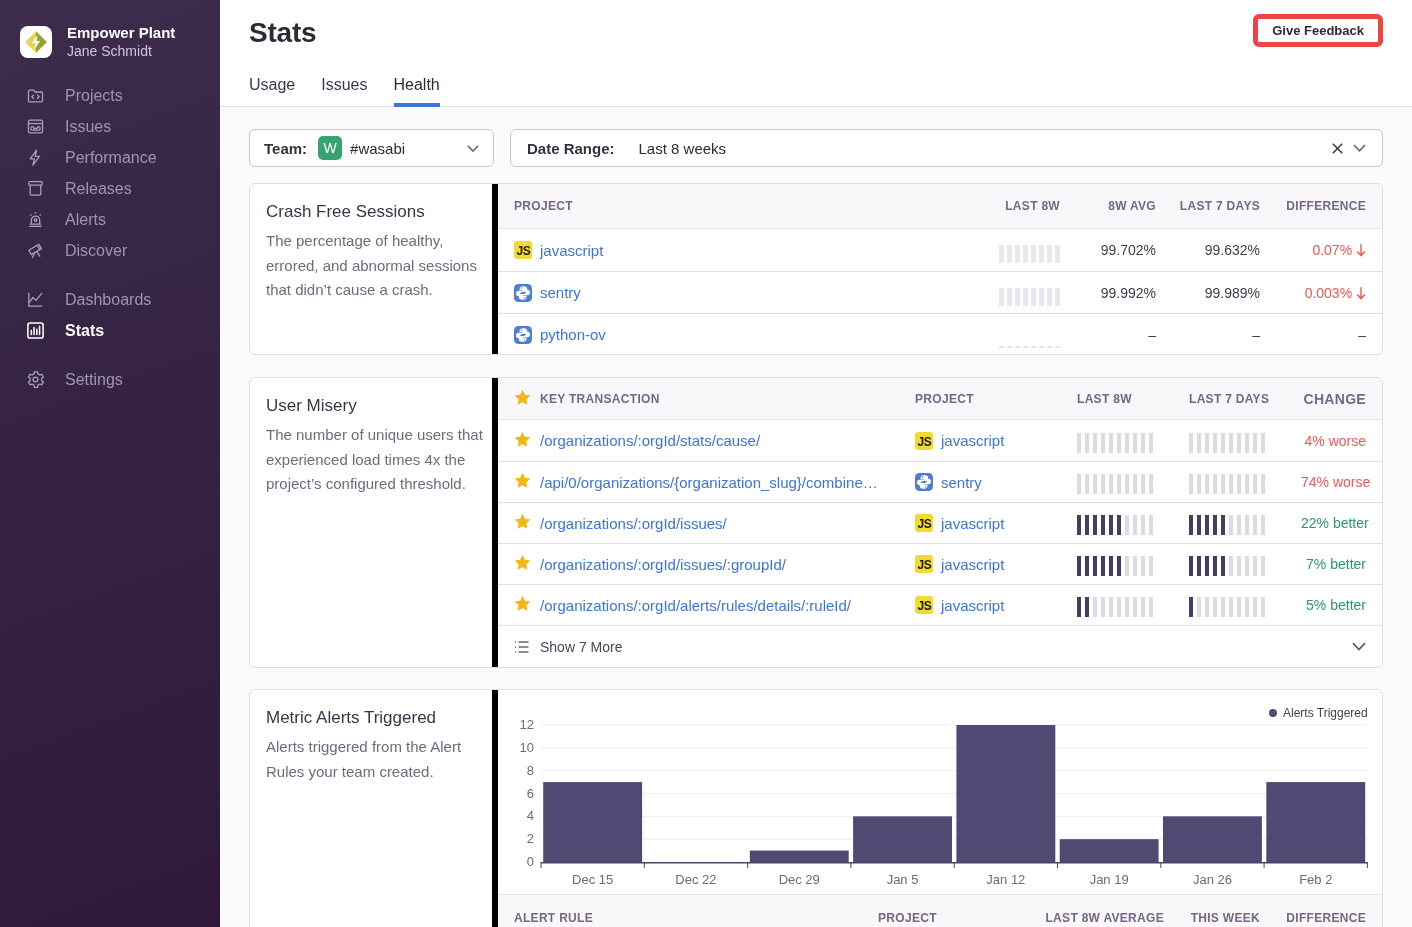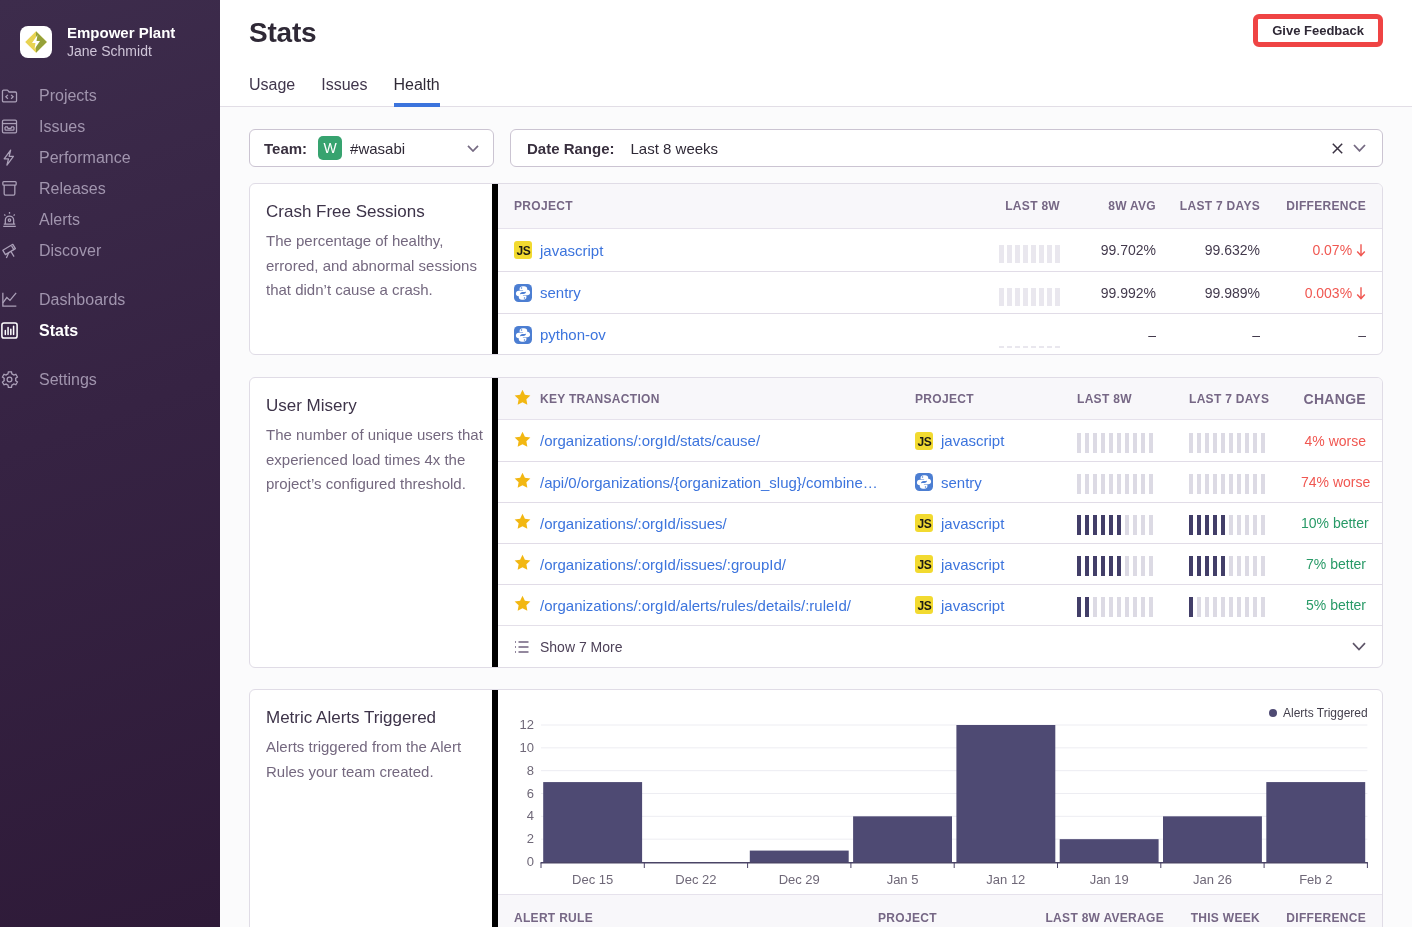--- a/index.html
+++ b/index.html
@@ -9,21 +9,21 @@
 
 
 .sidebar { position:absolute; left:0; top:0; width:220px; height:927px;
   background:linear-gradient(160deg,#3d2c4c 0%,#362343 45%,#2e1a38 100%); }
 .org { position:absolute; left:20px; top:24px; display:flex; align-items:center; }
 .orglogo { width:32px; height:32px; border-radius:8px; background:#fff; display:flex; align-items:center; justify-content:center; }
 .orgtxt { margin-left:15px; }
 .orgname { color:#fff; font-weight:bold; font-size:15px; line-height:18px; }
 .username { color:#cfc5d8; font-size:14px; line-height:17px; margin-top:1px; }
 .nav { position:absolute; left:0; top:80px; width:220px; }
-.nitem { display:flex; align-items:center; height:31px; color:#a195ae; font-size:16px; }
+.nitem { display:flex; align-items:center; height:31px; padding-left:26px; color:#a195ae; font-size:16px; }
 .nitem svg { width:19px; height:19px; flex:none; }
 .nitem .nlabel { margin-left:20px; }
 .nitem.active { color:#fff; font-weight:bold; }
 .ngap { height:18px; }
 
 
 .header { position:absolute; left:220px; top:0; width:1192px; height:107px; background:#fff; border-bottom:1px solid #e2dee6; }
 .h1 { position:absolute; left:29px; top:17px; font-size:28px; font-weight:bold; color:#2f2936; letter-spacing:-0.2px; }
 .feedback { position:absolute; right:29px; top:14px; height:33px; padding:0 14px; background:#fff; border:5px solid #ef4444; border-radius:6px; font-weight:bold; font-size:13px; color:#2f2936; display:flex; align-items:center; font-family:"Liberation Sans",sans-serif; }
 .tabs { position:absolute; left:29px; top:76px; display:flex; }
@@ -196,21 +196,21 @@
   <div class="fbox fteam">
     <span class="flabel">Team:</span>
     <span class="wbadge">W</span>
     <span style="margin-left:8px;">#wasabi</span>
     <svg style="margin-left:auto;" width="12" height="7" viewBox="0 0 12 7" fill="none" stroke="#756a82" stroke-width="1.7">
         <path d="M1 .9L6 6l5-5.1"></path>
       </svg>
   </div>
   <div class="fbox fdate">
     <span class="flabel">Date Range:</span>
-    <span style="margin-left:16px;">Last 8 weeks</span>
+    <span style="margin-left:24px;">Last 8 weeks</span>
     <svg style="margin-left:auto;" width="11" height="11" viewBox="0 0 11 11" fill="none" stroke="#3a3242" stroke-width="1.5">
         <path d="M.8 .8l9.4 9.4M10.2 .8L.8 10.2"></path>
       </svg>
     <svg style="margin-left:10px;" width="13" height="8" viewBox="0 0 13 8" fill="none" stroke="#756a82" stroke-width="1.8">
         <path d="M1 1L6.5 6.8 12 1"></path>
       </svg>
   </div>
 
   <div class="panel" id="panel1">
     <div class="pleft">
@@ -446,21 +446,21 @@
               <i class="d"></i>
               <i class="d"></i>
               <i class="d"></i>
               <i class=""></i>
               <i class=""></i>
               <i class=""></i>
               <i class=""></i>
               <i class=""></i>
             </span>
           </div>
-        <div class="cchg green">10% better</div>
+        <div class="cchg green">22% better</div>
       </div>
       <div class="trow">
         <div class="cstar"><span class="star"><svg width="17" height="17" viewBox="0 0 16 16">
                 <path fill="#f2b712" d="M8 .6l2.25 4.75 5.15.72-3.75 3.62.9 5.15L8 12.4l-4.55 2.44.9-5.15L.6 6.07l5.15-.72z"></path>
               </svg></span></div>
         <div class="ctrans"><a class="lnk">/organizations/:orgId/issues/:groupId/</a></div>
         <div class="cproj2">
             <span class="picon js-icon"><svg width="18" height="18" viewBox="0 0 18 18">
                 <rect width="18" height="18" rx="3" fill="#f2da30"></rect>
                 <text x="9.4" y="14" font-family="Liberation Sans,sans-serif" font-size="12" font-weight="bold" fill="#1c1b16" text-anchor="middle" letter-spacing="-0.5">JS</text>

